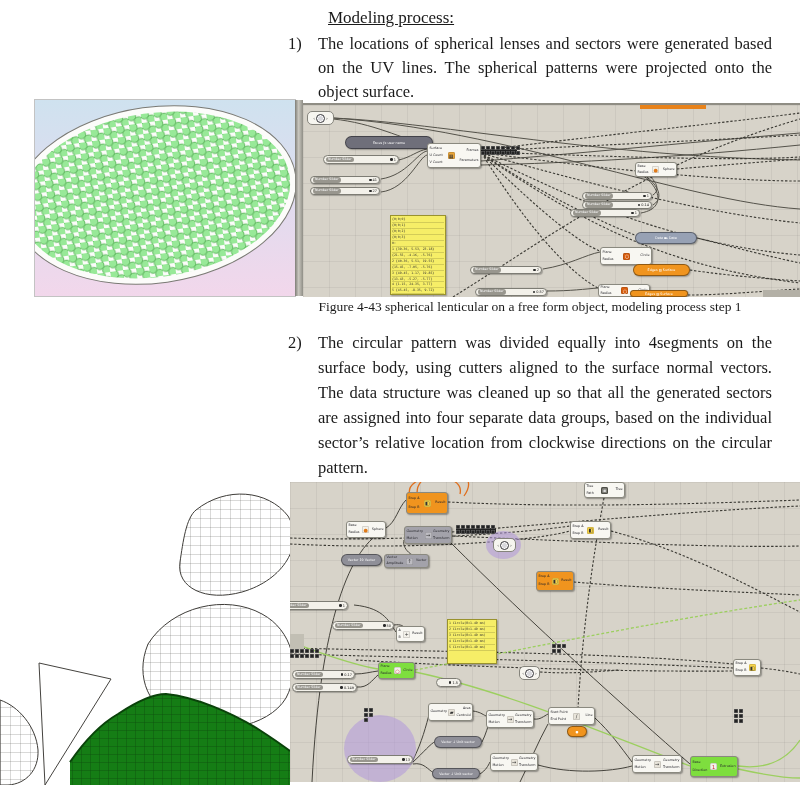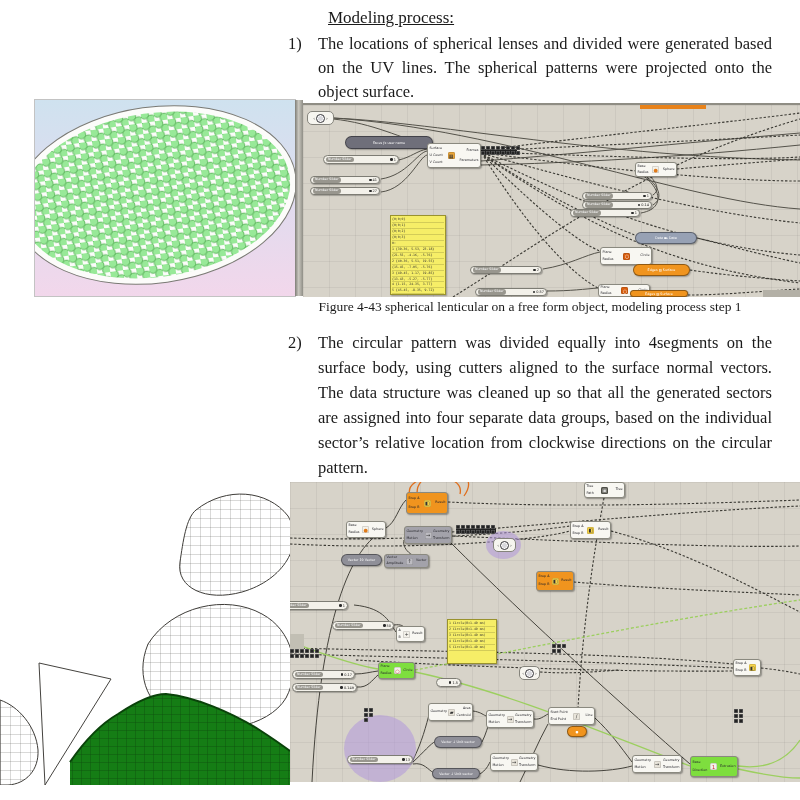--- a/index.html
+++ b/index.html
@@ -62,21 +62,21 @@
   .squares{display:grid;grid-template-columns:repeat(var(--c),4px);gap:1px;}
   .sq{width:4px;height:4px;background:#232323;box-shadow:inset 0 0 0 .5px #6a6a6a;}
 </style>
 </head>
 <body>
 
 <div class="abs heading">Modeling process:</div>
 
 <div class="abs listitem" id="item1">
   <span class="num">1)</span>
-  <span class="body">The locations of spherical lenses and divided were generated based on the UV lines. The spherical patterns were projected onto the object surface.</span>
+  <span class="body">The locations of spherical lenses and sectors were generated based on the UV lines. The spherical patterns were projected onto the object surface.</span>
 </div>
 
 <div class="abs render1">
   <svg width="260" height="196" viewBox="0 0 260 196">
     <defs>
       <linearGradient id="sky" x1="0" y1="0" x2="0" y2="1">
         <stop offset="0" stop-color="#cfe2ef"></stop>
           <stop offset="0.45" stop-color="#dedcef"></stop>
         <stop offset="1" stop-color="#f2d7eb"></stop>
       </linearGradient>

